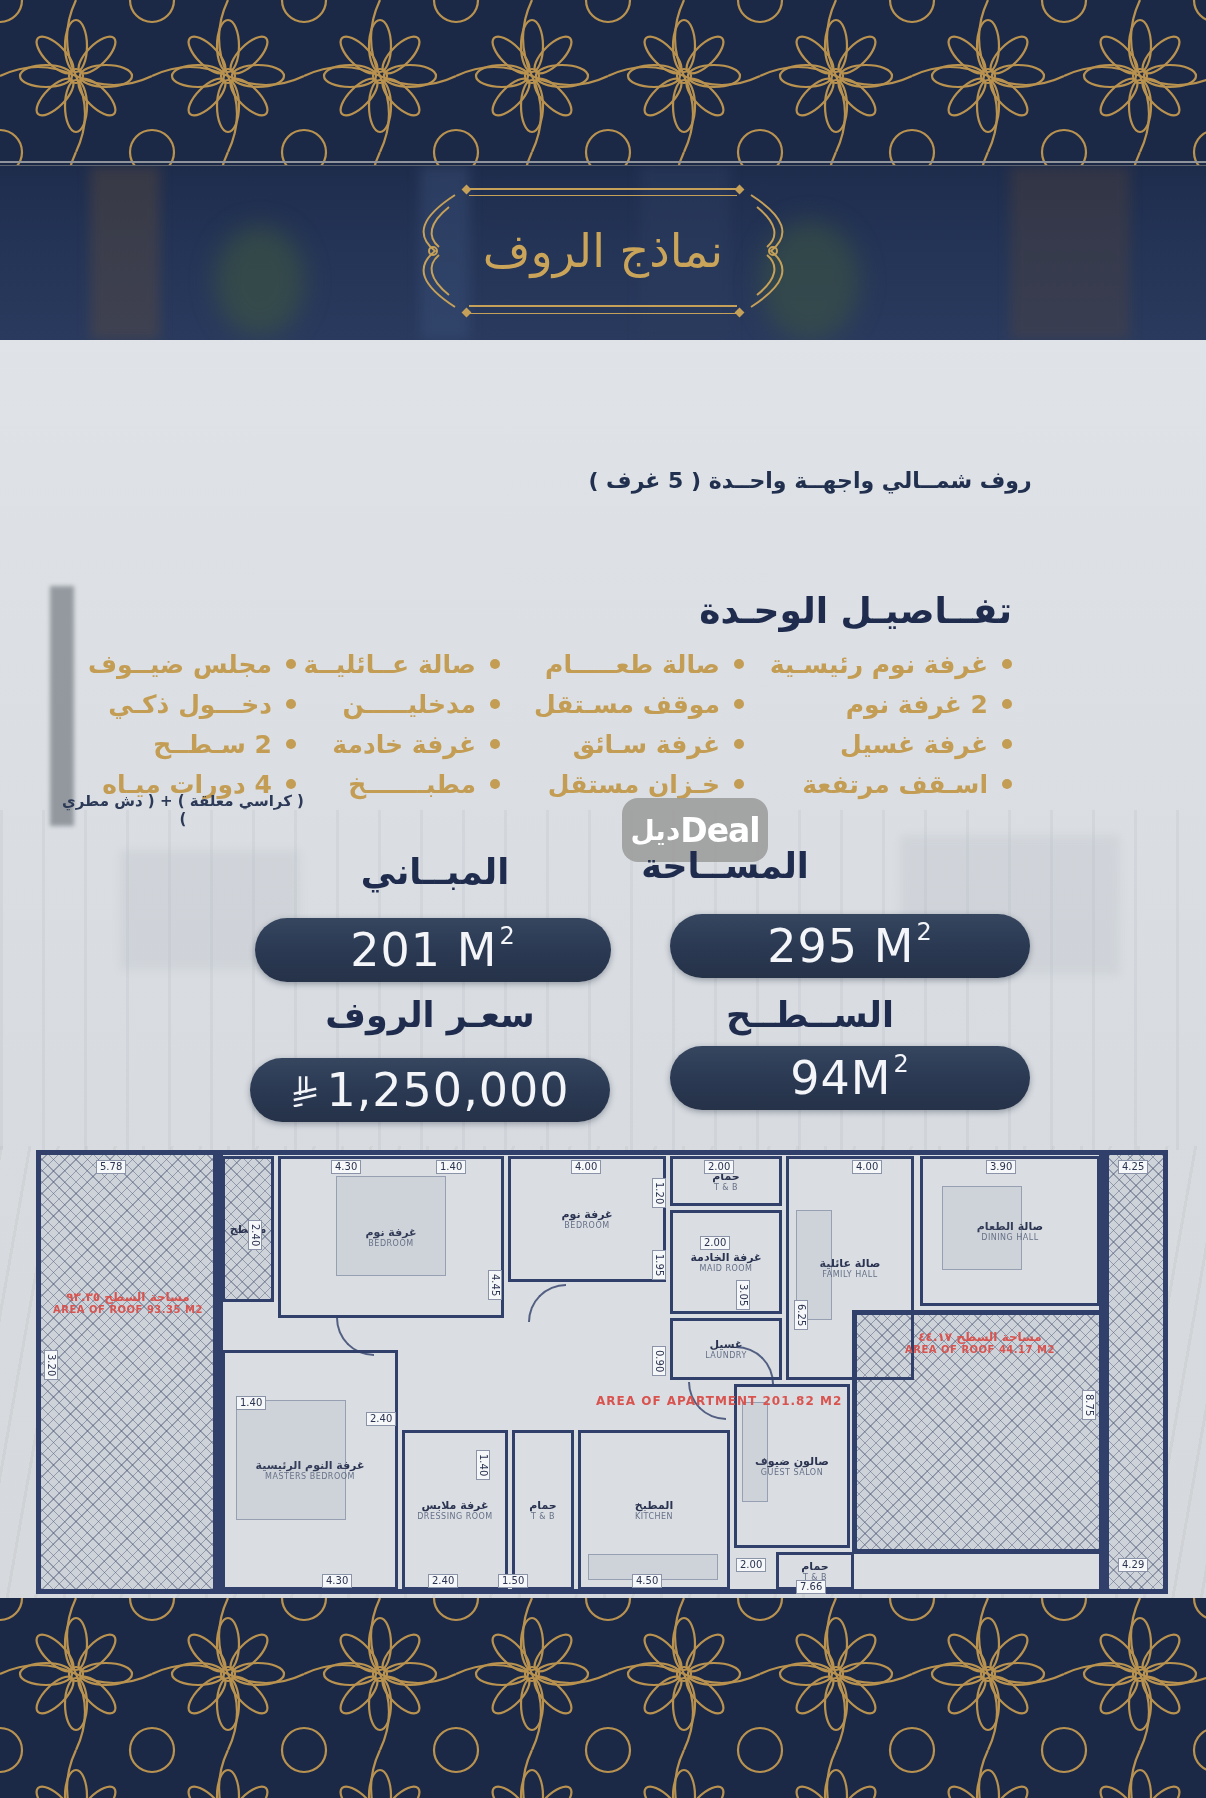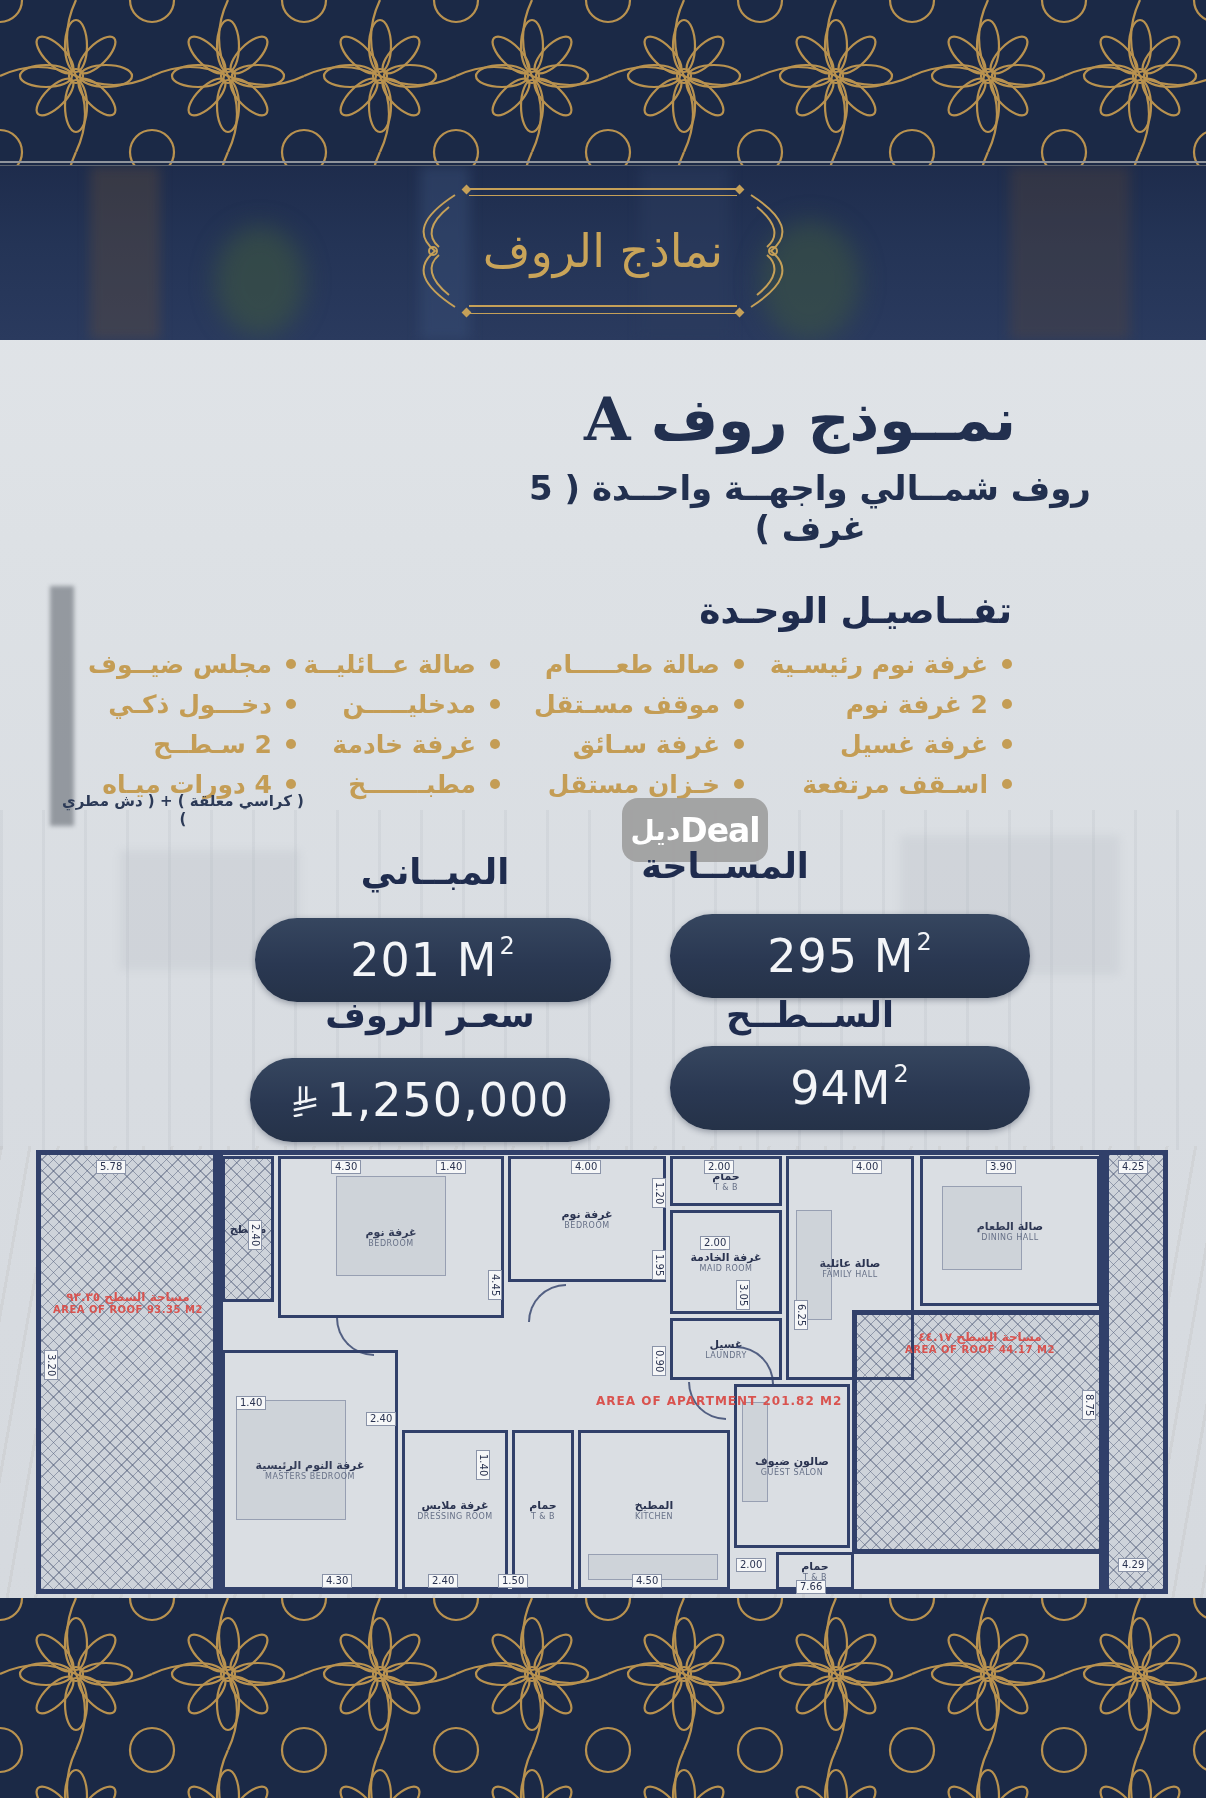--- a/index.html
+++ b/index.html
@@ -34,42 +34,42 @@
   .content { position:absolute; top:340px; left:0; width:1206px; height:806px; }
   .ghost-band { position:absolute; left:0; top:470px; width:1206px; height:340px; opacity:.55;
       background:repeating-linear-gradient(90deg, rgba(70,80,95,.10) 0 3px, transparent 3px 42px); }
   .ghost-block { position:absolute; background:#aeb4bc; opacity:.22; filter:blur(4px); }
   .pole { position:absolute; left:50px; top:246px; width:24px; height:240px; background:#4e545d; opacity:.5; filter:blur(2px); }
 
   .model-title { position:absolute; left:500px; top:44px; width:600px; text-align:center;
                  color:#22304f; font-size:58px; font-weight:bold; direction:rtl; }
   .model-title .latin { font-family:"DejaVu Serif", serif; font-size:60px; }
   .model-subtitle { position:absolute; left:520px; top:128px; width:580px; text-align:center;
-                    color:#22304f; font-size:34px; font-weight:bold; direction:rtl; }
+                    color:#22304f; font-size:22px; font-weight:bold; direction:rtl; }
   .details-heading { position:absolute; right:194px; top:250px; color:#1f2c4e;
                      font-size:36px; font-weight:800; direction:rtl; }
 
   .features { position:absolute; left:64px; top:304px; width:948px; direction:rtl;
               display:grid; grid-template-columns:252px 228px 188px 232px; column-gap:16px; grid-auto-rows:40px; }
   .fcol { display:contents; }
   .feat { display:flex; align-items:center; direction:rtl; }
   .bullet { width:10px; height:10px; border-radius:50%; background:#c49d55; margin-left:14px; flex:0 0 auto; }
   .feat-text { color:#c49d55; font-size:25px; font-weight:700; white-space:nowrap; }
   .features-footnote { position:absolute; left:58px; top:452px; width:250px; text-align:center;
                        color:#2c3a57; font-size:15px; font-weight:600; direction:rtl; }
 
   .watermark { position:absolute; left:622px; top:458px; width:146px; height:64px; z-index:2;
                background:rgba(158,158,158,.92); border-radius:16px;
                display:flex; align-items:center; justify-content:center; }
   .watermark .ar { color:#fff; font-size:28px; font-weight:bold; }
   .watermark .en { color:#fff; font-size:33px; font-weight:bold; letter-spacing:-1px; }
 
   .stat-label { position:absolute; width:280px; text-align:center; color:#1f2c4e;
                 font-size:35px; font-weight:800; direction:rtl; z-index:3; }
-  .pill { position:absolute; height:84px; border-radius:42px; z-index:3;
+  .pill { position:absolute; height:64px; border-radius:42px; z-index:3;
           background:linear-gradient(180deg,#36465f 0%,#2a3852 55%,#253248 100%);
           box-shadow:0 2px 6px rgba(20,30,50,.35);
           display:flex; align-items:center; justify-content:center;
           color:#f3f5f8; font-size:46px; font-weight:500; letter-spacing:1px; }
   .pill sup { font-size:24px; position:relative; top:-14px; margin-left:2px; }
   .riyal { margin-right:6px; }
 
   
   .plan-section { position:absolute; top:1146px; left:0; width:1206px; height:452px;
       background:repeating-linear-gradient(100deg, rgba(150,140,128,.10) 0 3px, transparent 3px 28px); }
@@ -165,24 +165,20 @@
       <div class="hero-title">نماذج الروف</div>
     </div>
   </div>
 
   <div class="content">
     <div class="ghost-band"></div>
     <div class="ghost-block" style="left:120px;top:510px;width:180px;height:120px;"></div>
     <div class="ghost-block" style="left:900px;top:495px;width:220px;height:140px;"></div>
     <div class="pole"></div>
 
-    <div class="model-title">
-      <span>نمــوذج روف</span>
-      <span class="latin">A</span>
-    </div>
     <div class="model-subtitle">روف شمــالي واجهــة واحــدة  ( 5 غرف )</div>
     <div class="details-heading">تفــاصيـل الوحـدة</div>
 
     <div class="features">
       <div class="fcol">
         
       <div class="feat">
             <span class="bullet"></span>
             <span class="feat-text">غرفة نوم رئيسـية</span>
           </div><div class="feat">

